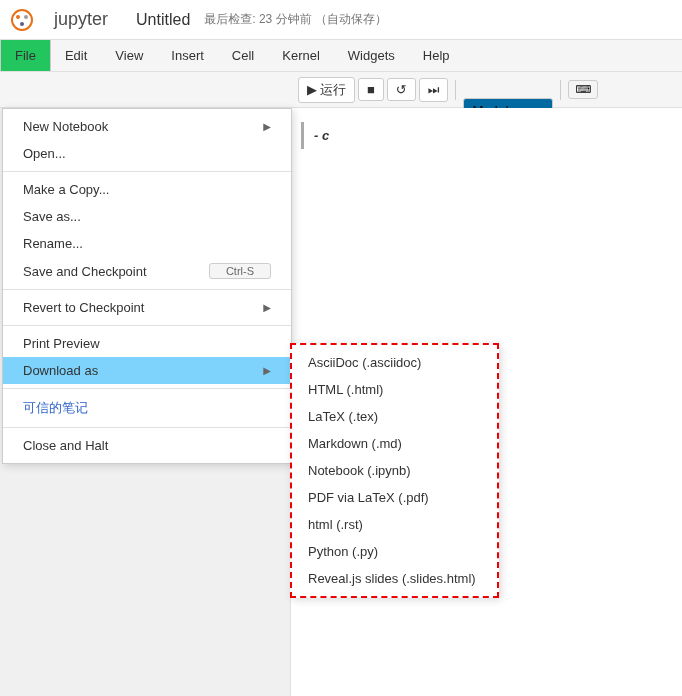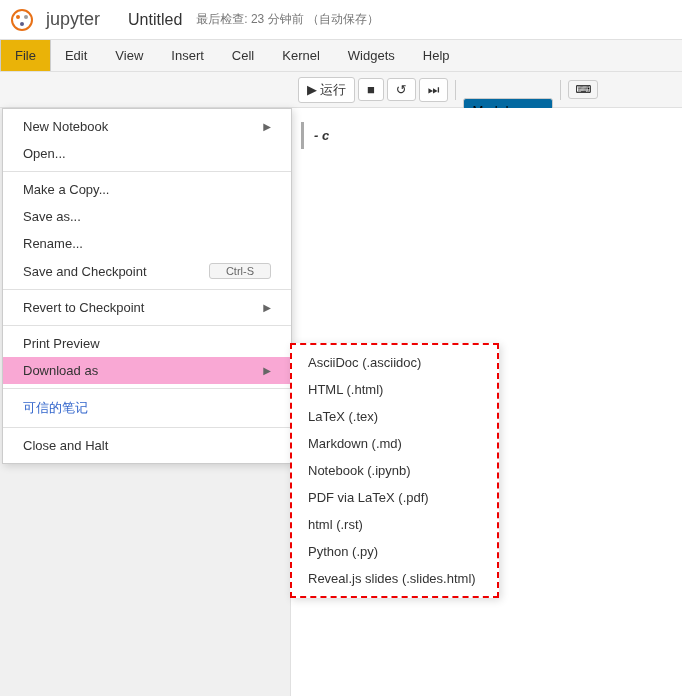--- a/index.html
+++ b/index.html
@@ -18,21 +18,21 @@
       border-bottom: 1px solid #e0e0e0;
       height: 40px;
       display: flex;
       align-items: center;
       padding: 0 10px;
       gap: 8px;
     }
     .jupyter-logo {
       display: flex;
       align-items: center;
-      gap: 12px;
+      gap: 20px;
       font-size: 18px;
       font-weight: 300;
       color: #4d4d4d;
     }
     .jupyter-logo .logo-icon {
       width: 24px;
       height: 24px;
     }
     .notebook-title {
       font-size: 16px;
@@ -56,21 +56,21 @@
     .menu-item {
       padding: 0 14px;
       display: flex;
       align-items: center;
       cursor: pointer;
       font-size: 13px;
       color: #333;
       position: relative;
     }
     .menu-item.active {
-      background: #eab308;
+      background: #22c55e;
       border-right: 1px solid #ccc;
       border-left: 1px solid #ccc;
     }
     .toolbar-btn {
       background: #fff;
       border: 1px solid #ccc;
       border-radius: 3px;
       padding: 3px 8px;
       cursor: pointer;
       display: flex;
@@ -141,21 +141,21 @@
     .dropdown-row {
       display: flex;
       align-items: center;
       padding: 6px 20px;
       cursor: pointer;
       font-size: 13px;
       color: #333;
       position: relative;
     }
     .dropdown-row.highlighted {
-      background: #f9a8d4;
+      background: #7dd3fc;
     }
     .dropdown-row .arrow {
       margin-left: auto;
       font-size: 10px;
       color: #666;
     }
     .dropdown-row .shortcut {
       margin-left: auto;
       font-size: 11px;
       color: #666;

